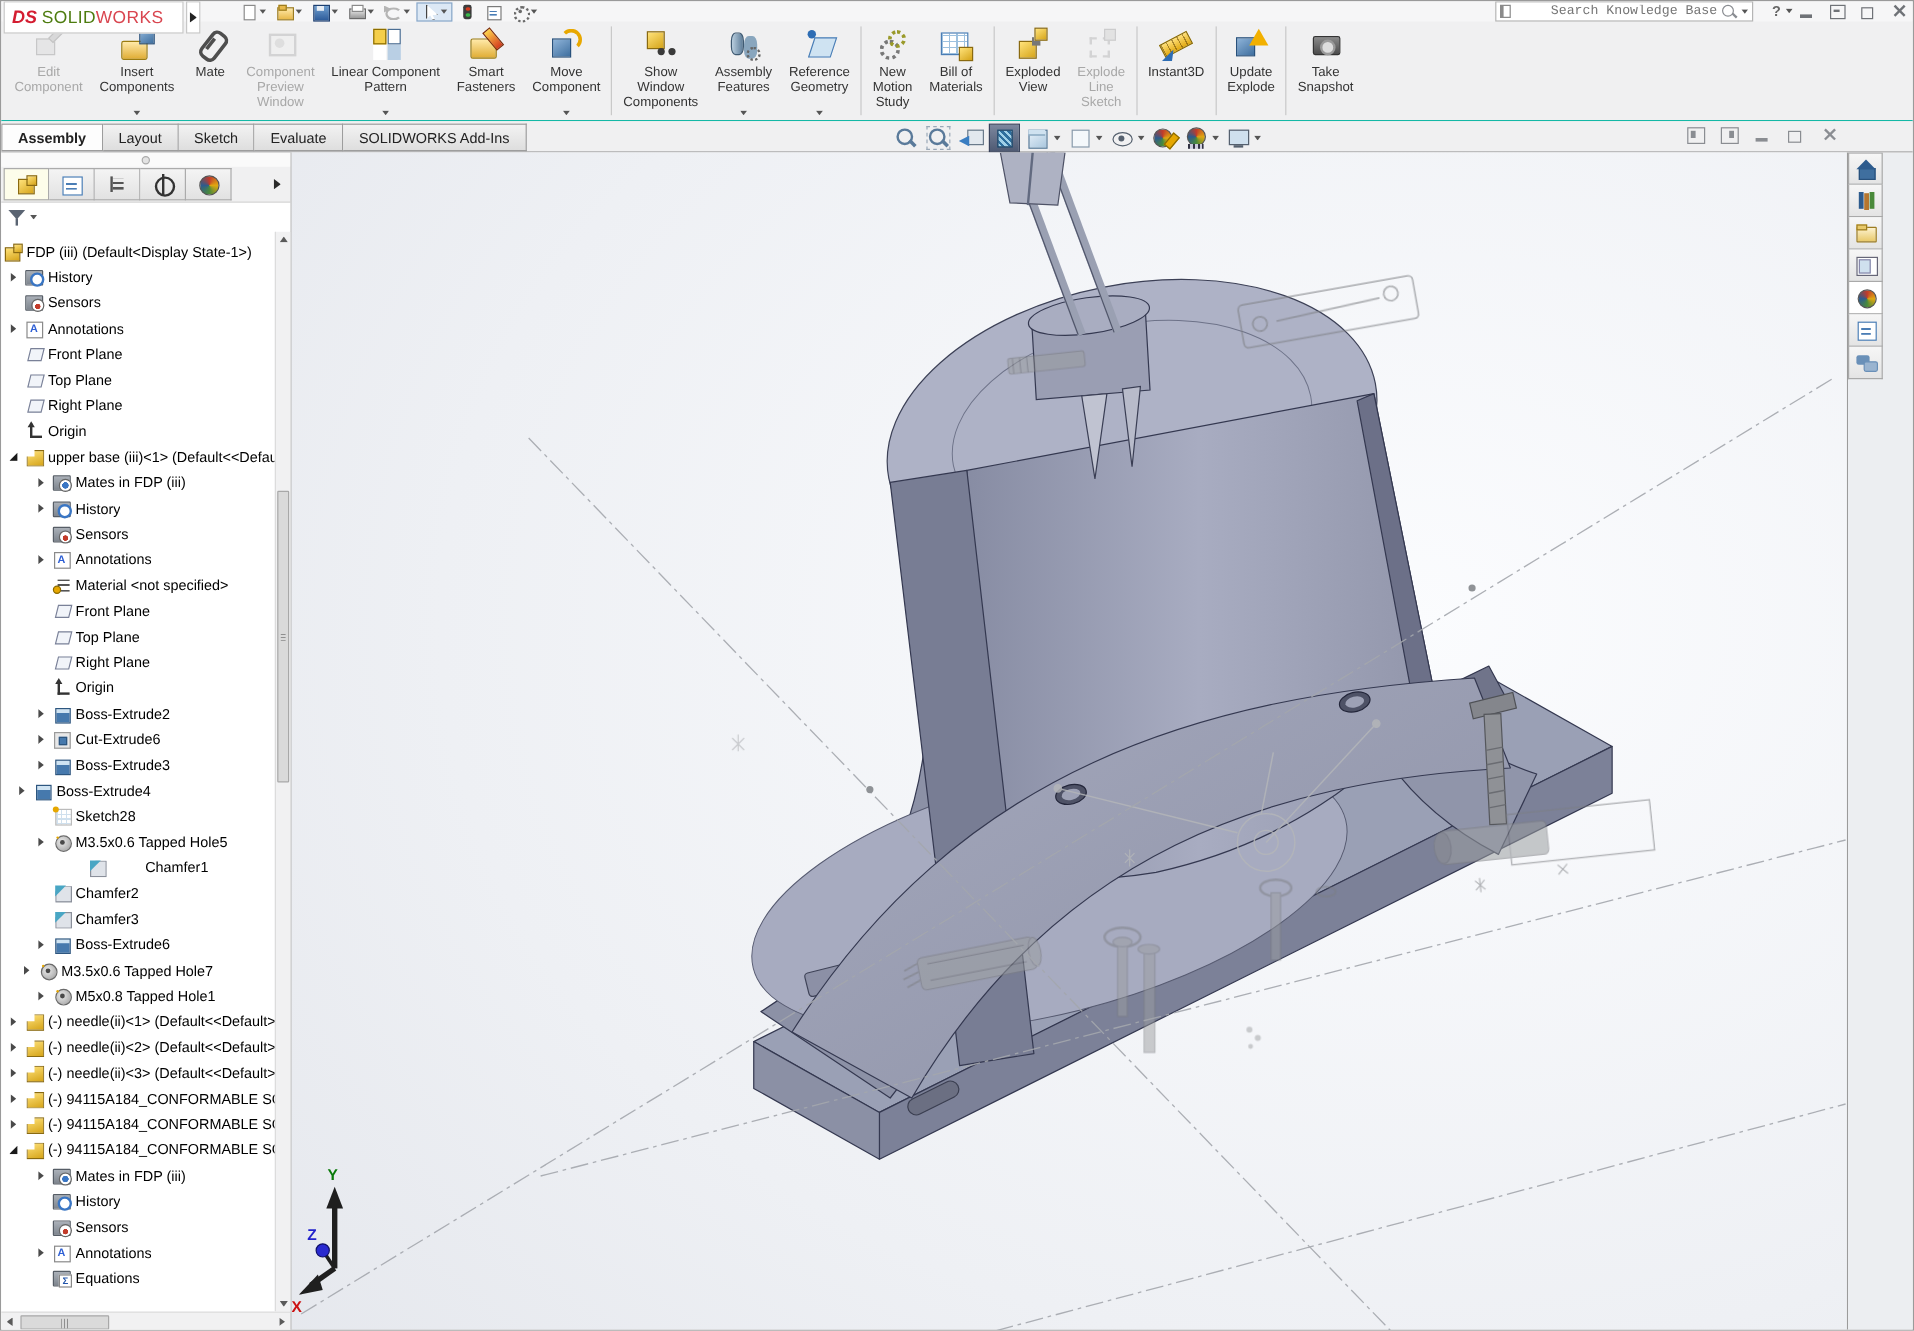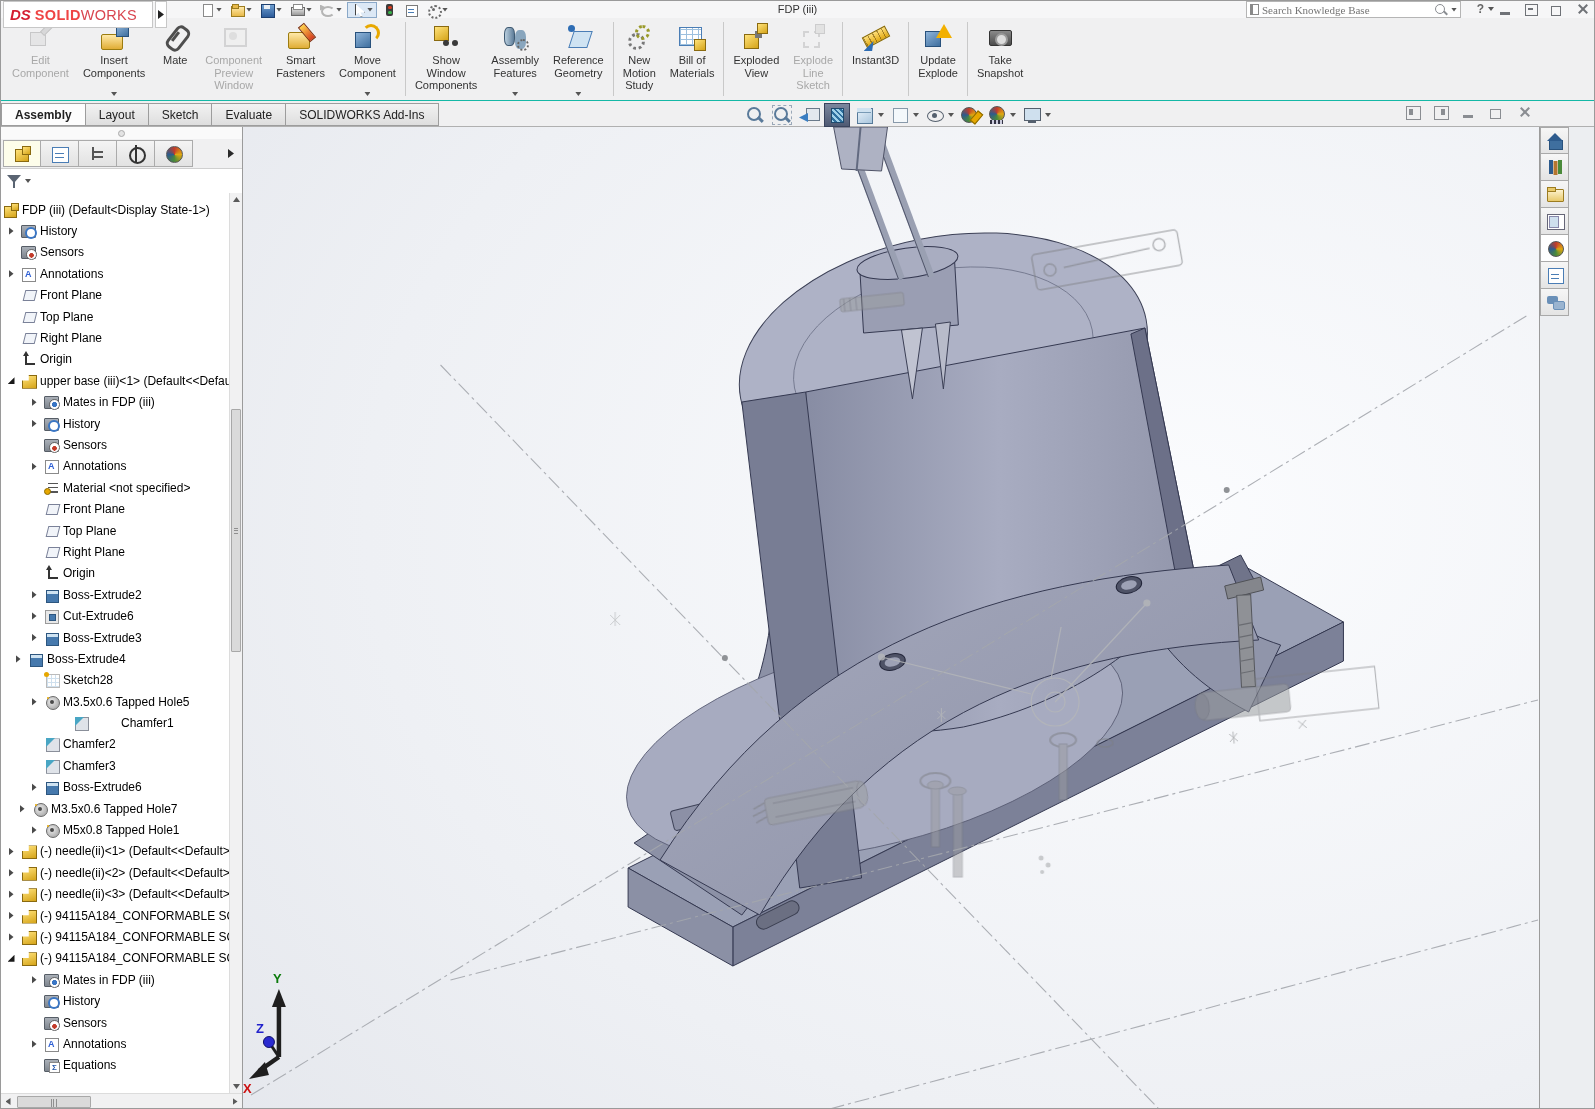--- a/index.html
+++ b/index.html
@@ -6,21 +6,21 @@
   html,body { background:#e8e8e8; }
   body { font-family:"Liberation Sans", sans-serif; }
   .app { position:relative; width:1595px; height:1109px; background:#f0f0f1; overflow:hidden;
          border:1px solid #9a9a9a; }
 
   
   .titlebar { position:relative; height:17px; background:#f6f6f7; }
   .logo { position:absolute; left:2px; top:0; width:150px; height:27px; background:#fff;
           border:1px solid #c7c7c7; display:flex; align-items:center; padding-left:6px; z-index:30; }
   .logo .ds { color:#d41d31; font-weight:bold; font-style:italic; font-size:15px; margin-right:4px; }
-  .logo .solid { color:#ef4444; font-weight:bold; font-size:14.5px; letter-spacing:.3px; }
+  .logo .solid { color:#4d7c0f; font-weight:normal; font-size:14.5px; letter-spacing:.3px; }
   .logo .works { color:#d9454f; font-size:14.5px; letter-spacing:.3px; }
   .logo-flyout { position:absolute; left:154px; top:0; width:12px; height:27px; background:#fff;
           border:1px solid #c7c7c7; display:flex; align-items:center; justify-content:center; z-index:30; }
   .logo-flyout i { width:6px; height:9px; background:#222; clip-path:polygon(0 0,100% 50%,0 100%); }
   .qa { position:absolute; left:196px; top:0; height:17px; display:flex; align-items:center; gap:2px; }
   .qbtn { display:flex; align-items:center; gap:2px; padding:1px 3px; height:16px; }
   .qbtn.pressed { background:#dce8f5; border:1px solid #8aa8c8; }
   .dd { width:6px; height:4px; background:#555; clip-path:polygon(0 0,100% 0,50% 100%); flex:none; }
   .qic { position:relative; width:14px; height:14px; display:block; }
   .qic::before,.qic::after { content:""; position:absolute; }
@@ -38,21 +38,21 @@
   .q-rebuild::after { left:6px; top:8px; width:3.5px; height:3.5px; border-radius:50%; background:#39b54a; box-shadow:0 -5px 0 #d43b1f; }
   .q-props::before { left:2px; top:2px; width:10px; height:10px; background:#fff; border:1px solid #7a7a7a; }
   .q-props::after { left:4px; top:4px; width:6px; height:6px;
       background:repeating-linear-gradient(0deg,#4a7db5 0 1px,transparent 1px 3px); }
   .q-options::before { left:2px; top:2px; width:10px; height:10px; border:2.5px dotted #6a6a6a; border-radius:50%; }
   .q-options::after { left:5.5px; top:5.5px; width:3px; height:3px; background:#6a6a6a; border-radius:50%; }
   .win-title { position:absolute; left:0; right:0; top:2px; text-align:center; font-size:11px; color:#333; }
   .search { position:absolute; right:133px; top:0; width:215px; height:17px; background:#fff;
             border:1px solid #b5b5b5; display:flex; align-items:center; padding:0 3px; gap:3px; z-index:5; }
   .sbook { width:9px; height:11px; background:#fff; border:1px solid #8a8a8a; border-left:3px solid #8a8a8a; flex:none; }
-  .search input { border:none; outline:none; flex:1; font-size:11px; color:#555; font-family:Liberation Serif, serif; background:transparent; }
+  .search input { border:none; outline:none; flex:1; font-size:11px; color:#555; font-family:Liberation Mono, monospace; background:transparent;text-align:right; }
   .mag { position:relative; width:14px; height:14px; flex:none; }
   .mag::before { content:""; position:absolute; left:1px; top:1px; width:8px; height:8px; border:1.5px solid #8a8d92; border-radius:50%; }
   .mag::after { content:""; position:absolute; left:9px; top:9px; width:5px; height:2px; background:#8a8d92; transform:rotate(45deg); }
   .help { position:absolute; right:100px; top:1px; display:flex; align-items:center; gap:4px; }
   .help .q { color:#666; font-weight:bold; font-size:12px; }
   .winbtns { position:absolute; right:4px; top:1px; display:flex; align-items:center; gap:12px; }
   .wb { position:relative; width:14px; height:14px; }
   .wb-min::before { content:""; position:absolute; left:2px; top:10px; width:10px; height:3px; background:#6f7277; }
   .wb-resize::before { content:""; position:absolute; left:1px; top:2px; width:11px; height:10px; border:1.5px solid #6f7277; }
   .wb-resize::after { content:""; position:absolute; left:4px; top:6px; width:5px; height:2px; background:#6f7277; }
@@ -313,21 +313,20 @@
           <span class="qic q-rebuild"></span>
         </div>
         <div class="qbtn">
           <span class="qic q-props"></span>
         </div>
         <div class="qbtn">
           <span class="qic q-options"></span>
           <span class="dd"></span>
         </div>
       </div>
-    <div class="win-title">FDP (iii)</div>
     <div class="search">
       <span class="sbook"></span>
       <input placeholder="Search Knowledge Base" style="">
       <span class="mag"></span>
       <span class="dd"></span>
     </div>
     <div class="help">
       <span class="q">?</span>
       <span class="dd"></span>
     </div>
@@ -362,20 +361,28 @@
             <div>Mate</div>
           </div>
         </div>
         <div class="cmdbtn dis">
           <span class="cic cic-component-preview"></span>
           <div class="clbl">
             <div>Component</div>
             <div>Preview</div>
             <div>Window</div>
           </div>
+        </div>
+        <div class="cmdbtn">
+          <span class="cic cic-linear-pattern"></span>
+          <div class="clbl">
+            <div>Linear Component</div>
+            <div>Pattern</div>
+          </div>
+          <span class="dd"></span>
         </div>
         <div class="cmdbtn">
           <span class="cic cic-smart-fasteners"></span>
           <div class="clbl">
             <div>Smart</div>
             <div>Fasteners</div>
           </div>
         </div>
         <div class="cmdbtn">
           <span class="cic cic-move-component"></span>

